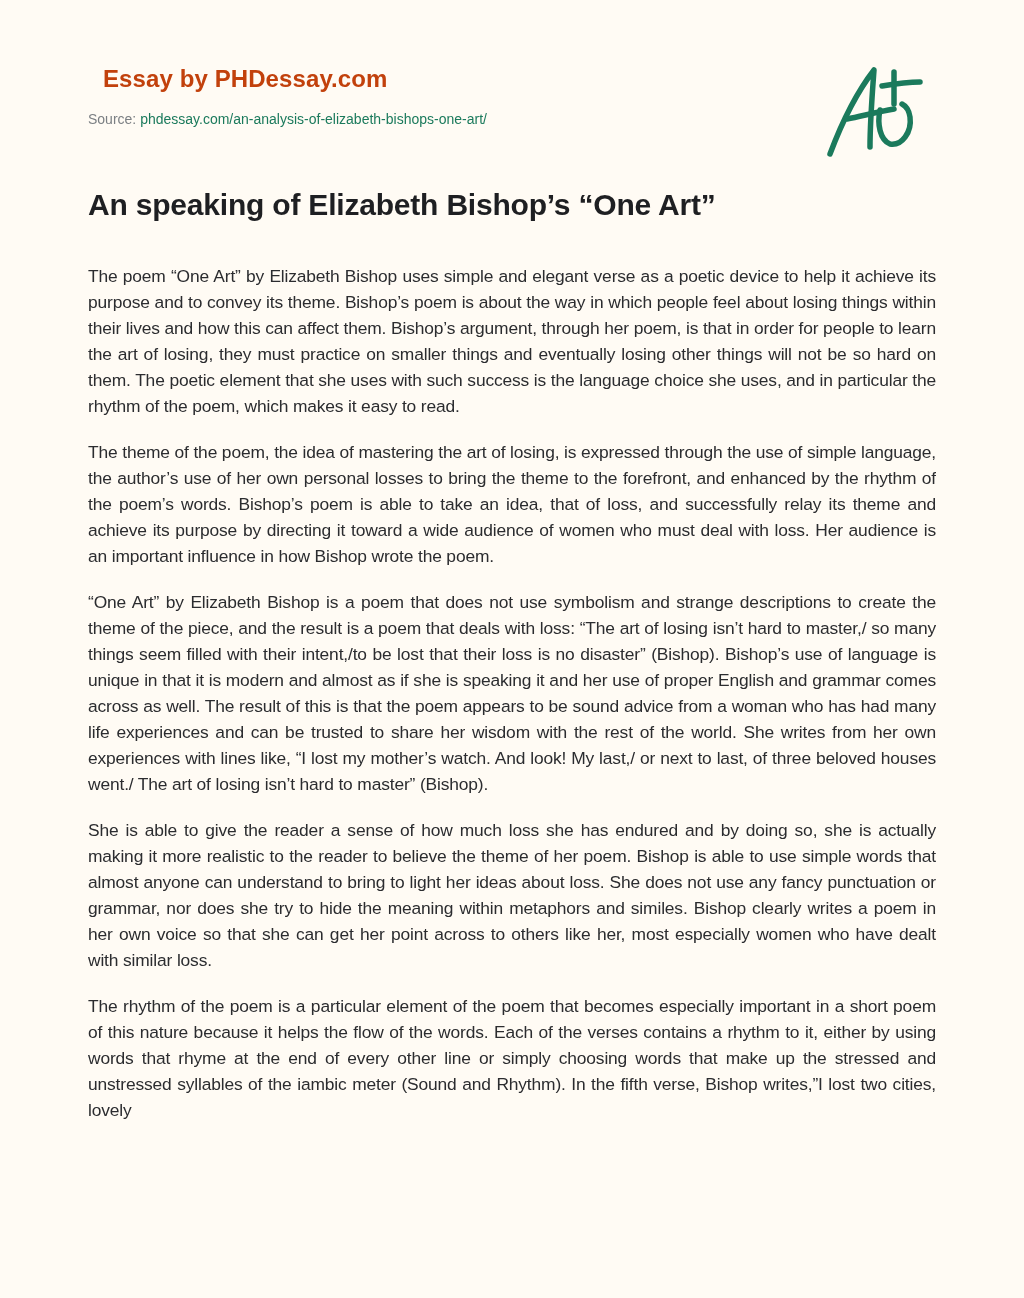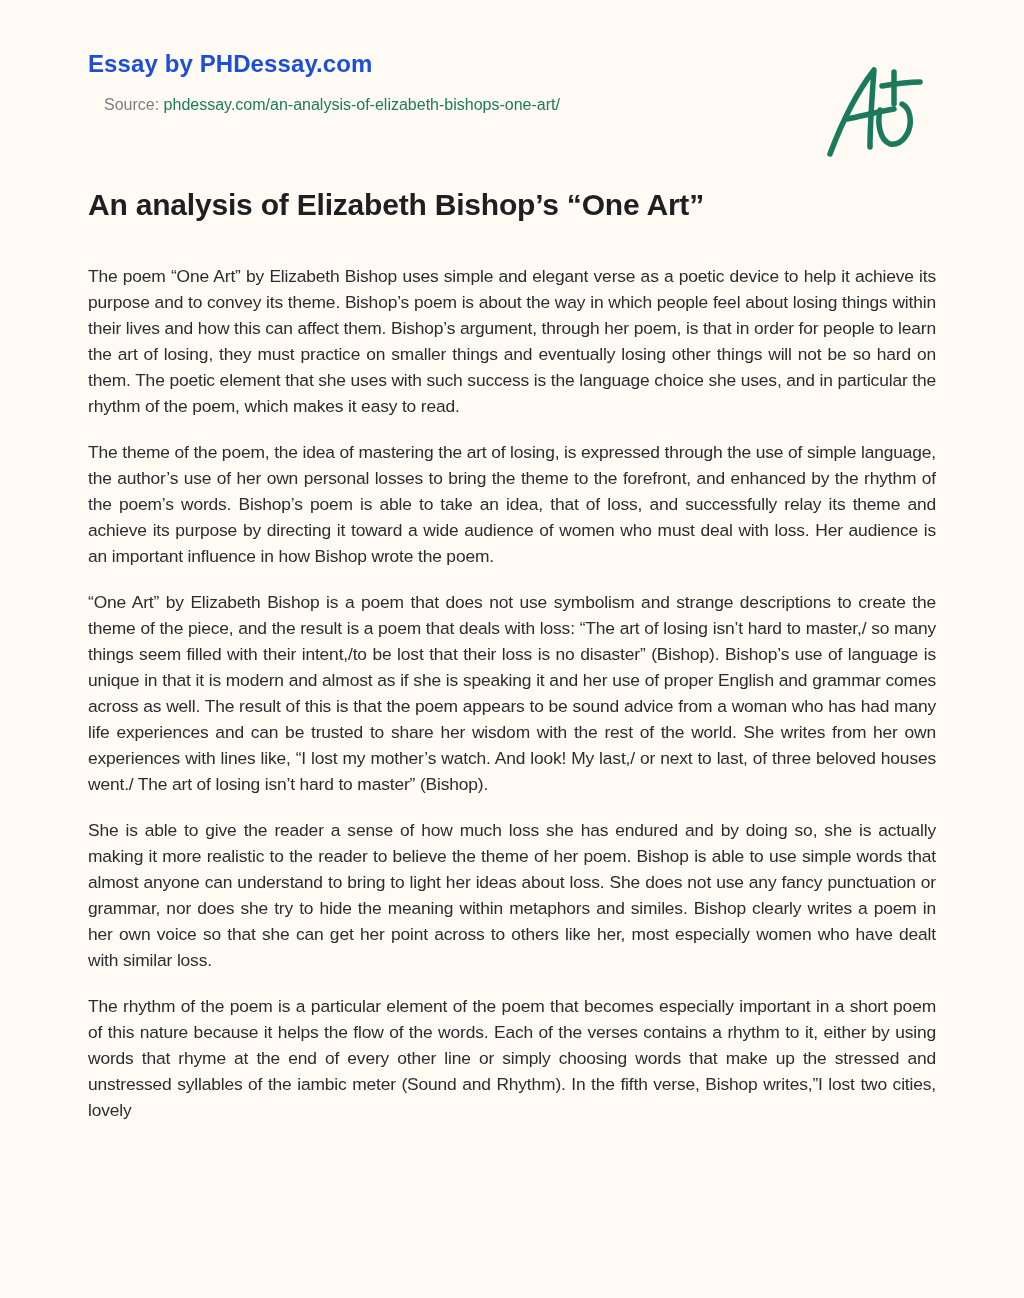--- a/index.html
+++ b/index.html
@@ -4,24 +4,24 @@
 <style>
   html, body { margin: 0; padding: 0; }
   body {
     width: 1024px; height: 1298px; overflow: hidden;
     background: #fffbf4;
     font-family: "Liberation Sans", sans-serif;
     position: relative;
   }
   .header { position: absolute; left: 88px; top: 50px; }
   .site-title {
-    font-size: 24px; font-weight: bold; color: #1d4ed8; margin: 0;
+    font-size: 24px; font-weight: bold; color: #c2410c; margin: 15px;
     letter-spacing: 0.1px;
   }
-  .source { margin-top: 18px; font-size: 16px; color: #7b7f83; margin-left: 16px; }
+  .source { margin-top: 18px; font-size: 14px; color: #7b7f83; }
   .source a { color: #1b7a5c; text-decoration: none; }
   .logo { position: absolute; left: 822px; top: 62px; width: 108px; height: 100px; }
   .title {
     position: absolute; left: 88px; top: 188px; margin: 0;
     font-size: 30px; font-weight: bold; color: #1e1f22; letter-spacing: -0.2px;
   }
   .content {
     position: absolute; left: 88px; top: 263px; width: 848px;
     height: 981px; overflow: hidden;
   }
@@ -45,21 +45,21 @@
 <div class="logo">
   <svg width="108" height="100" viewBox="0 0 108 100" fill="none" stroke="#1b7a5c" stroke-width="5.5" stroke-linecap="round" stroke-linejoin="round">
     <path d="M8 92 C 20 60, 35 30, 52 8 C 50 35, 48 60, 48 85"></path>
     <path d="M25 57 C 40 54, 55 50, 72 47"></path>
     <path d="M58 48 C 55 62, 58 78, 68 82 C 80 84, 90 70, 88 55 C 87 48, 84 44, 80 42"></path>
     <path d="M72 10 L 72 42"></path>
     <path d="M60 24 C 72 22, 86 20, 98 20"></path>
   </svg>
 </div>
 
-<h2 class="title">An analysis of Elizabeth Bishop’s “One Art”</h2>
+<h2 class="title">An speaking of Elizabeth Bishop’s “One Art”</h2>
 
 <div class="content">
   <p>The poem “One Art” by Elizabeth Bishop uses simple and elegant verse as a poetic device to help it achieve its purpose and to convey its theme. Bishop’s poem is about the way in which people feel about losing things within their lives and how this can affect them. Bishop’s argument, through her poem, is that in order for people to learn the art of losing, they must practice on smaller things and eventually losing other things will not be so hard on them. The poetic element that she uses with such success is the language choice she uses, and in particular the rhythm of the poem, which makes it easy to read.</p>
   <p>The theme of the poem, the idea of mastering the art of losing, is expressed through the use of simple language, the author’s use of her own personal losses to bring the theme to the forefront, and enhanced by the rhythm of the poem’s words. Bishop’s poem is able to take an idea, that of loss, and successfully relay its theme and achieve its purpose by directing it toward a wide audience of women who must deal with loss. Her audience is an important influence in how Bishop wrote the poem.</p>
   <p>“One Art” by Elizabeth Bishop is a poem that does not use symbolism and strange descriptions to create the theme of the piece, and the result is a poem that deals with loss: “The art of losing isn’t hard to master,/ so many things seem filled with their intent,/to be lost that their loss is no disaster” (Bishop). Bishop’s use of language is unique in that it is modern and almost as if she is speaking it and her use of proper English and grammar comes across as well. The result of this is that the poem appears to be sound advice from a woman who has had many life experiences and can be trusted to share her wisdom with the rest of the world. She writes from her own experiences with lines like, “I lost my mother’s watch. And look! My last,/ or next to last, of three beloved houses went./ The art of losing isn’t hard to master” (Bishop).</p>
   <p>She is able to give the reader a sense of how much loss she has endured and by doing so, she is actually making it more realistic to the reader to believe the theme of her poem. Bishop is able to use simple words that almost anyone can understand to bring to light her ideas about loss. She does not use any fancy punctuation or grammar, nor does she try to hide the meaning within metaphors and similes. Bishop clearly writes a poem in her own voice so that she can get her point across to others like her, most especially women who have dealt with similar loss.</p>
   <p>The rhythm of the poem is a particular element of the poem that becomes especially important in a short poem of this nature because it helps the flow of the words. Each of the verses contains a rhythm to it, either by using words that rhyme at the end of every other line or simply choosing words that make up the stressed and unstressed syllables of the iambic meter (Sound and Rhythm). In the fifth verse, Bishop writes,”I lost two cities, lovely</p>
 </div>
 
 </body></html>

